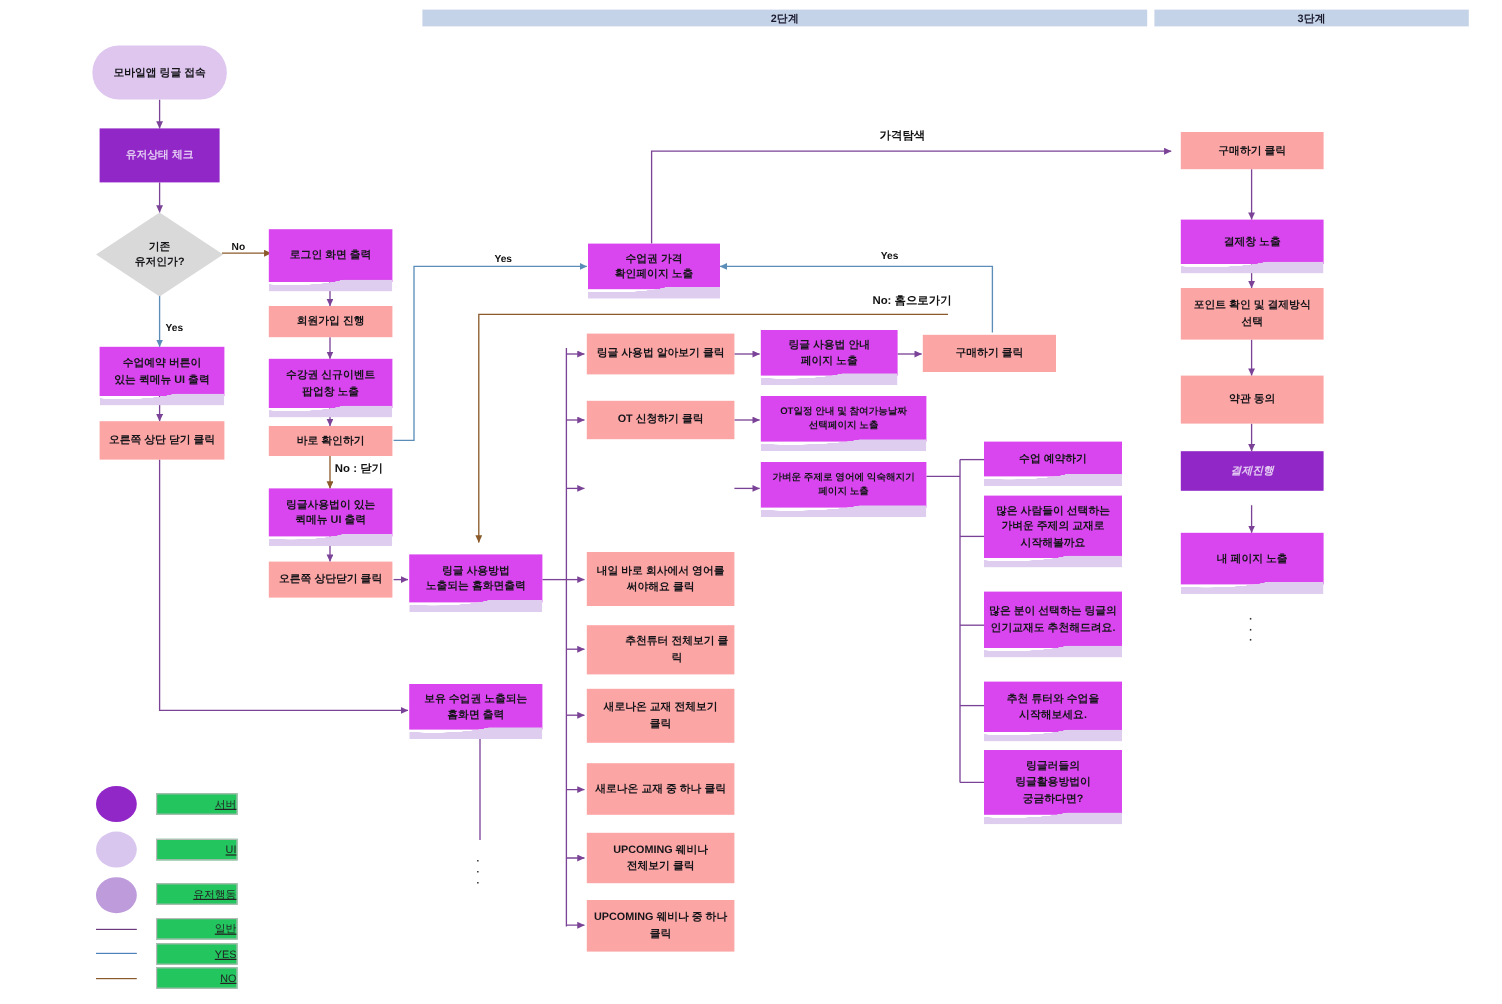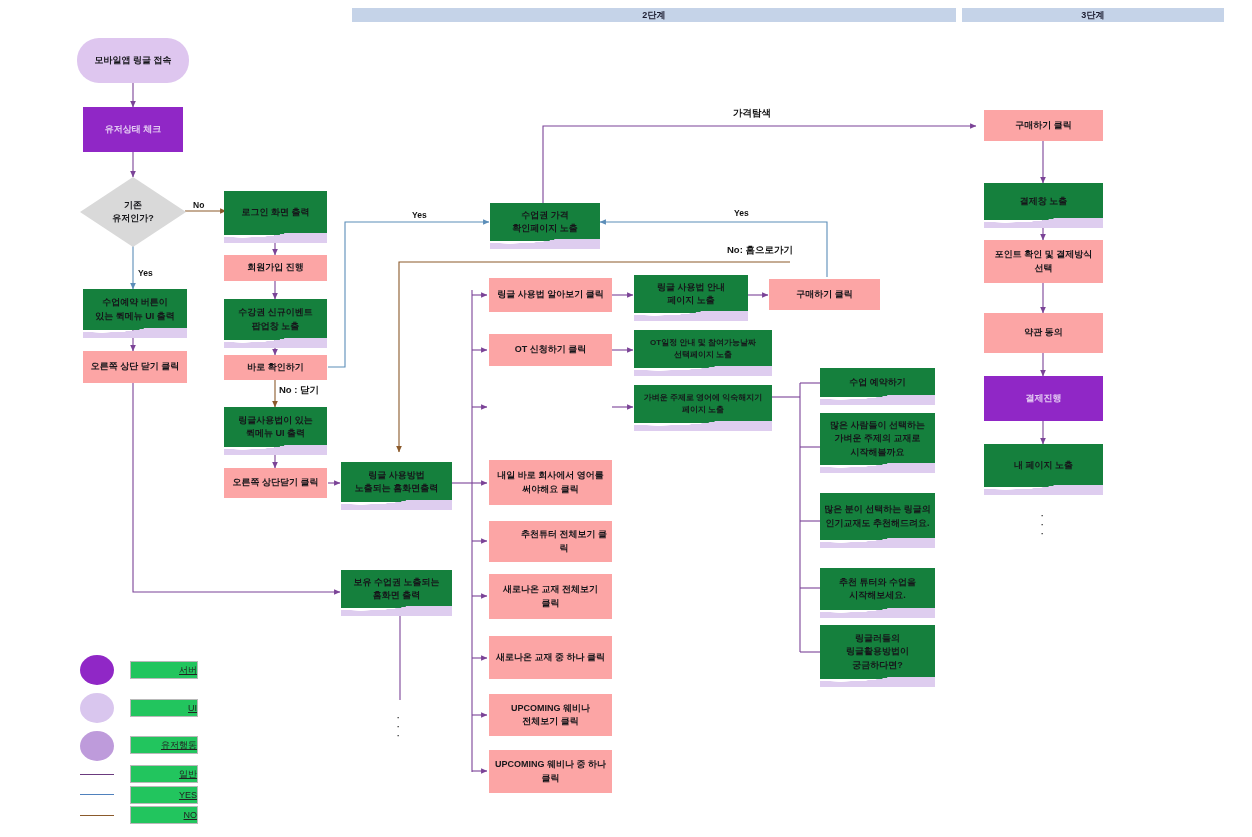--- a/index.html
+++ b/index.html
@@ -53,21 +53,21 @@
     z-index: 3;
   }
   .n-server {
     background: #9027C6;
     color: #E3C9F2;
   }
   .n-action {
     background: #fca5a5;
   }
   .n-ui {
-    background: #15803d;
+    background: #d946ef;
   }
   .n-ui::after {
     content: "";
     position: absolute;
     left: 0;
     bottom: -8px;
     width: 100%;
     height: 10px;
     background: #DECDEF;
     -webkit-mask-image: radial-gradient(ellipse 80% 150% at 18% -45%, transparent 60%, #000 61%);
@@ -332,21 +332,21 @@
 
   <div class="node n-action" style="left:984px; top:110px; width:119px; height:31px;">구매하기 클릭</div>
 
   <div class="node n-ui" style="left:984px; top:183px; width:119px; height:37px;">결제창 노출</div>
 
   <div class="node n-action" style="left:984px; top:313px; width:119px; height:40px;">약관 동의</div>
 
   <div class="node n-action" style="left:984px; top:240px; width:119px; height:43px; white-space:pre-line;">포인트 확인 및 결제방식
 선택</div>
 
-  <div class="node n-server" style="left:984px; top:376px; width:119px; height:45px;">결제진행</div>
+  <div class="node n-server" style="left:984px; top:376px; width:119px; height:33px;font-style:italic;">결제진행</div>
 
   <div class="node n-ui" style="left:984px; top:444px; width:119px; height:43px;">내 페이지 노출</div>
 
   <div class="edge-label" style="left:193px; top:200px;">No</div>
 
   <div class="edge-label" style="left:138px; top:268px;">Yes</div>
 
   <div class="edge-label" style="left:412px; top:210px;">Yes</div>
 
   <div class="edge-label" style="left:734px; top:208px;">Yes</div>

